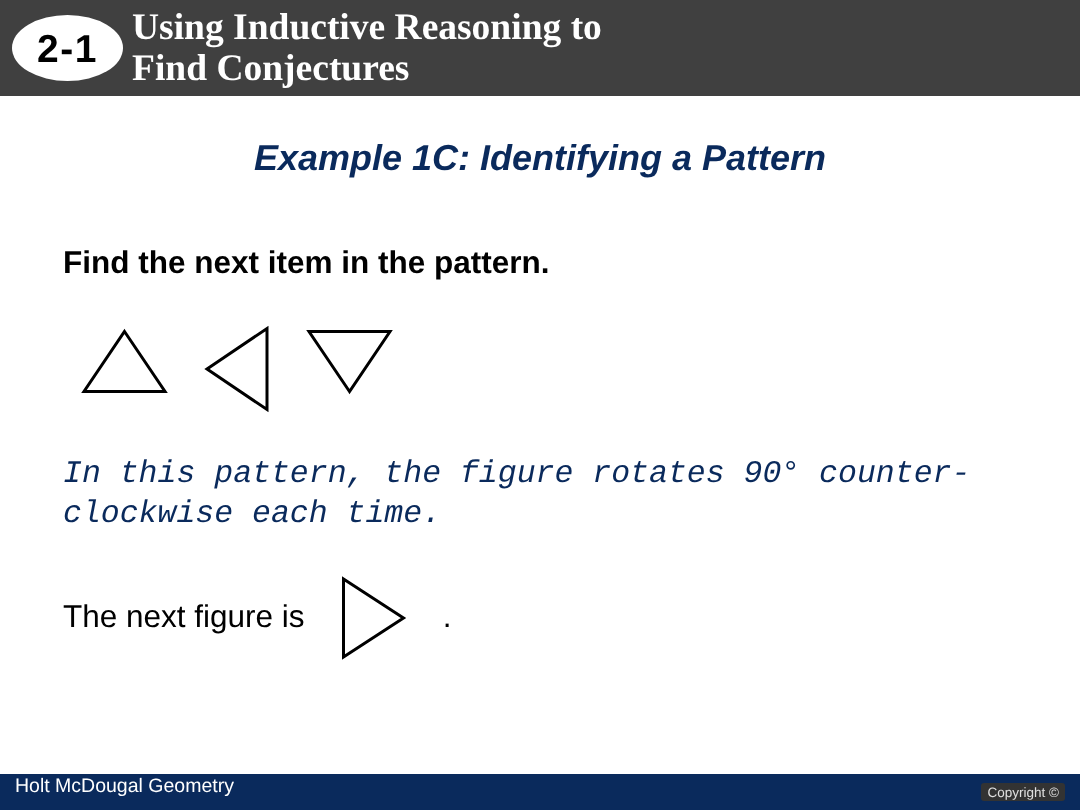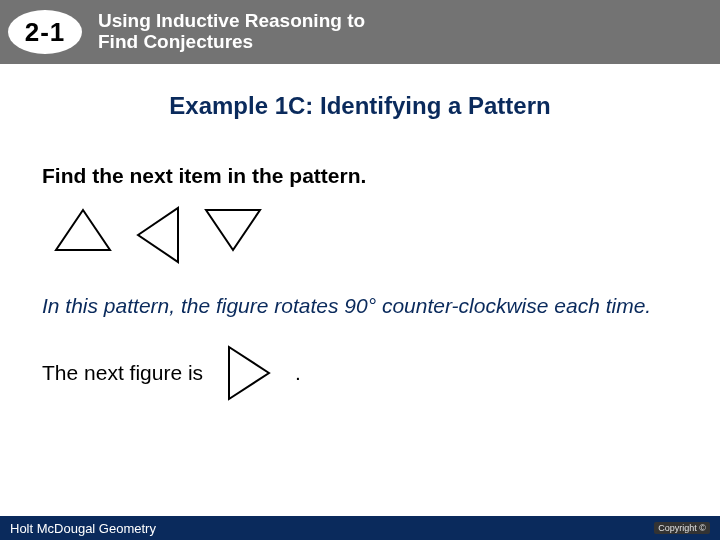--- a/index.html
+++ b/index.html
@@ -1,26 +1,26 @@
 <!DOCTYPE html>
 <html><head>
 <meta charset="utf-8">
 <style>
   * { margin: 0; padding: 0; box-sizing: border-box; }
   body { width: 720px; height: 540px; font-family: Verdana, Geneva, sans-serif; background: #fff; position: relative; overflow: hidden; }
-  .header { background: #737373; height: 64px; display: flex; align-items: center; padding-left: 8px; }
+  .header { background: #404040; height: 64px; display: flex; align-items: center; padding-left: 8px; }
   .badge { background: #fff; border-radius: 50%/50%; width: 74px; height: 44px; display: flex; align-items: center; justify-content: center; font-weight: 900; font-size: 26px; color: #000; letter-spacing: 1px; }
-  .chapter-title { color: #fff; font-weight: 900; font-size: 19px; line-height: 1.1; margin-left: 16px; }
+  .chapter-title { color: #fff; font-weight: 900; font-size: 25px; line-height: 1.1; margin-left: 6px; font-family: Liberation Serif, serif; }
   .content { padding: 24px 42px 0 42px; }
-  .example-title { color: #0a2a5c; font-weight: 900; font-size: 24px; text-align: center; margin: 4px 0 44px 0; }
-  .instruction { font-weight: 900; font-size: 21px; color: #000; margin-bottom: 18px; }
+  .example-title { color: #0a2a5c; font-weight: 900; font-size: 24px; text-align: center; margin: 4px 0 44px 0; font-style: italic; }
+  .instruction { font-weight: 900; font-size: 21px; color: #000; margin-bottom: 29px; }
   .pattern-row { display: flex; gap: 20px; margin: 6px 0 28px 10px; }
-  .explanation { font-style: italic; color: #0a2a5c; font-size: 21px; line-height: 1.3; margin-bottom: 26px; }
+  .explanation { font-style: italic; color: #0a2a5c; font-size: 21px; line-height: 1.3; margin-bottom: 26px; font-family: Liberation Mono, monospace; }
   .answer-row { display: flex; align-items: center; gap: 22px; font-size: 21px; color: #000; margin-bottom: 40px; }
-  .footer { position: absolute; bottom: 0; left: 0; right: 0; height: 24px; background: #0a2a5c; display: flex; align-items: center; justify-content: space-between; padding: 0 10px; }
+  .footer { position: absolute; bottom: 0; left: 0; right: 0; height: 24px; background: #0a2a5c; display: flex; justify-content: space-between; padding: 0 10px; }
   .footer-left { color: #fff; font-size: 13px; }
   .footer-right { color: #e0e0e0; font-size: 10px; display: flex; align-items: center; gap: 19px; }
   .copy-badge { background: #333; border-radius: 2px; padding: 1px 4px; font-size: 9px; }
   svg { display: block; }
 </style>
 </head>
 <body>
 
 <div class="header">
   <div class="badge">2-1</div>

